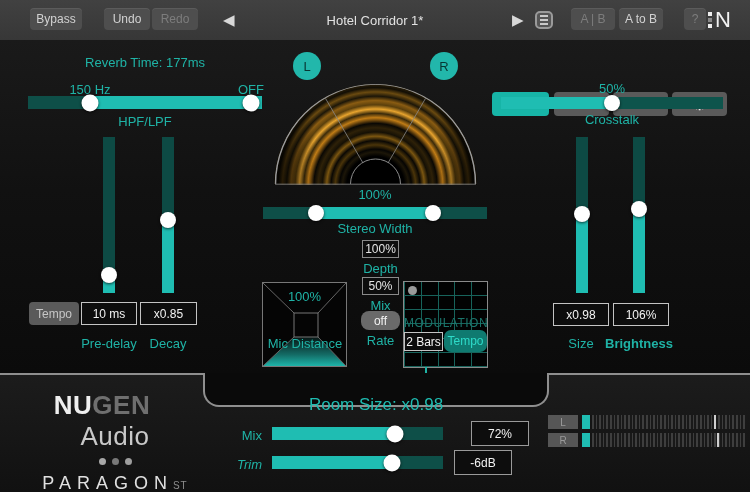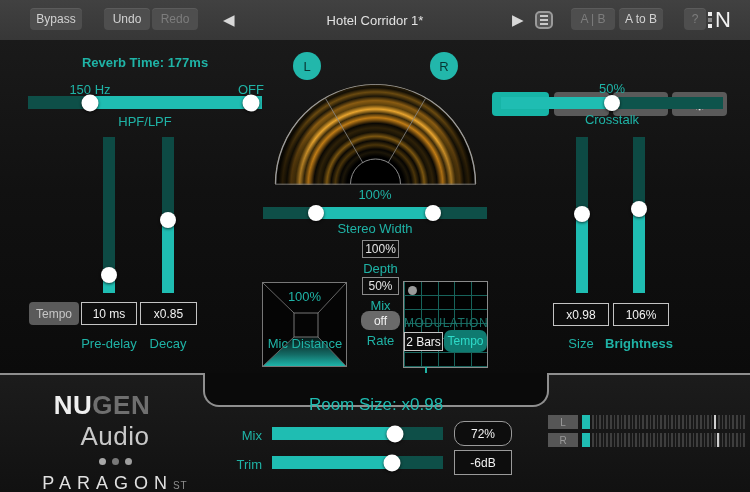--- a/index.html
+++ b/index.html
@@ -119,21 +119,21 @@
           <i class="nsq" style="background:#ededed;"></i>
           <i class="nsq" style="background:#8a8a8a;"></i>
           <i class="nsq" style="background:#ededed;"></i>
         </span>
       <span class="n">N</span>
     </div>
   </div>
 
   <div class="abs main">
 
-    <div class="lbl" style="left:30px;top:15px;width:230px;font-weight:bold;">Reverb Time: 177ms</div>
+    <div class="lbl" style="left:30px;top:15px;width:230px;">Reverb Time: 177ms</div>
     <div class="lbl" style="left:60px;top:42px;width:60px;">150 Hz</div>
     <div class="lbl" style="left:221px;top:42px;width:60px;">OFF</div>
     <div class="htrack" style="left:28px;top:56px;width:234px;height:13px;
          background:linear-gradient(90deg,#0e4f48 0 62px,#1fbdb2 62px 100%);">
       <div class="hknob" style="left:62px;"></div>
       <div class="hknob" style="left:223px;"></div>
     </div>
     <div class="lbl" style="left:30px;top:74px;width:230px;">HPF/LPF</div>
 
     <div class="vtrack" style="left:103px;top:97px;background:linear-gradient(180deg,#0d4a44 0 138px,#1fbdb2 138px 100%);">
@@ -246,23 +246,23 @@
     <div class="line2">
       <span>PARAGON</span><span class="st">ST</span>
     </div>
   </div>
 
   <div class="lbl" style="left:212px;top:428px;width:50px;text-align:right;">Mix</div>
   <div class="htrack" style="left:272px;top:427px;width:171px;height:13px;
        background:linear-gradient(90deg,#1fbdb2 0 123px,#0e4f48 123px 100%);">
     <div class="hknob" style="left:123px;"></div>
   </div>
-  <div class="vbox" style="left:454px;top:421px;width:58px;height:25px;border-color:#9a9a9a;border-radius:10px;">72%</div>
-
-  <div class="lbl" style="left:212px;top:457px;width:50px;text-align:right;">Trim</div>
+  <div class="vbox" style="left:471px;top:421px;width:58px;height:25px;border-color:#9a9a9a;">72%</div>
+
+  <div class="lbl" style="left:212px;top:457px;width:50px;text-align:right;font-style:italic;">Trim</div>
   <div class="htrack" style="left:272px;top:456px;width:171px;height:13px;
        background:linear-gradient(90deg,#1fbdb2 0 120px,#0e4f48 120px 100%);">
     <div class="hknob" style="left:120px;"></div>
   </div>
   <div class="vbox" style="left:454px;top:450px;width:58px;height:25px;border-color:#9a9a9a;">-6dB</div>
 
   <div class="mlabel" style="left:548px;top:415px;">L</div>
   <div class="mbar" style="left:582px;top:415px;">
     <div class="lead"></div>
       <div class="stripes"></div>

